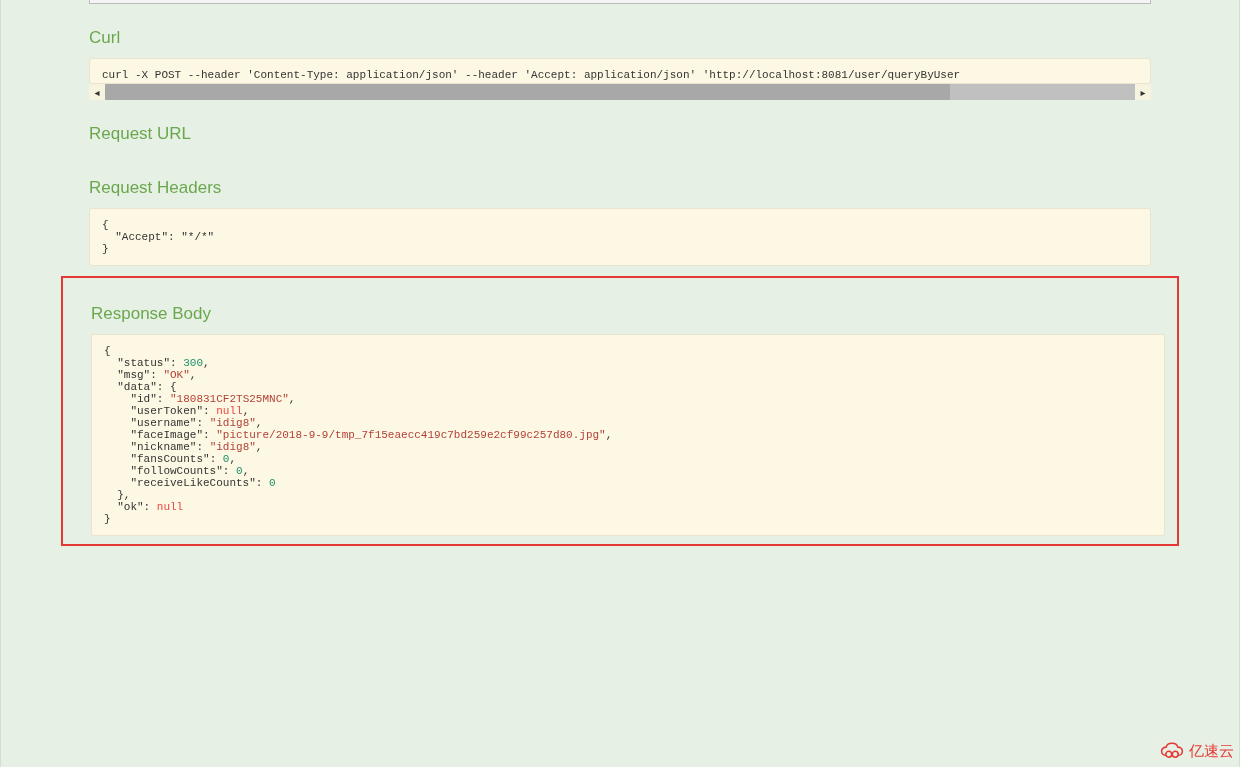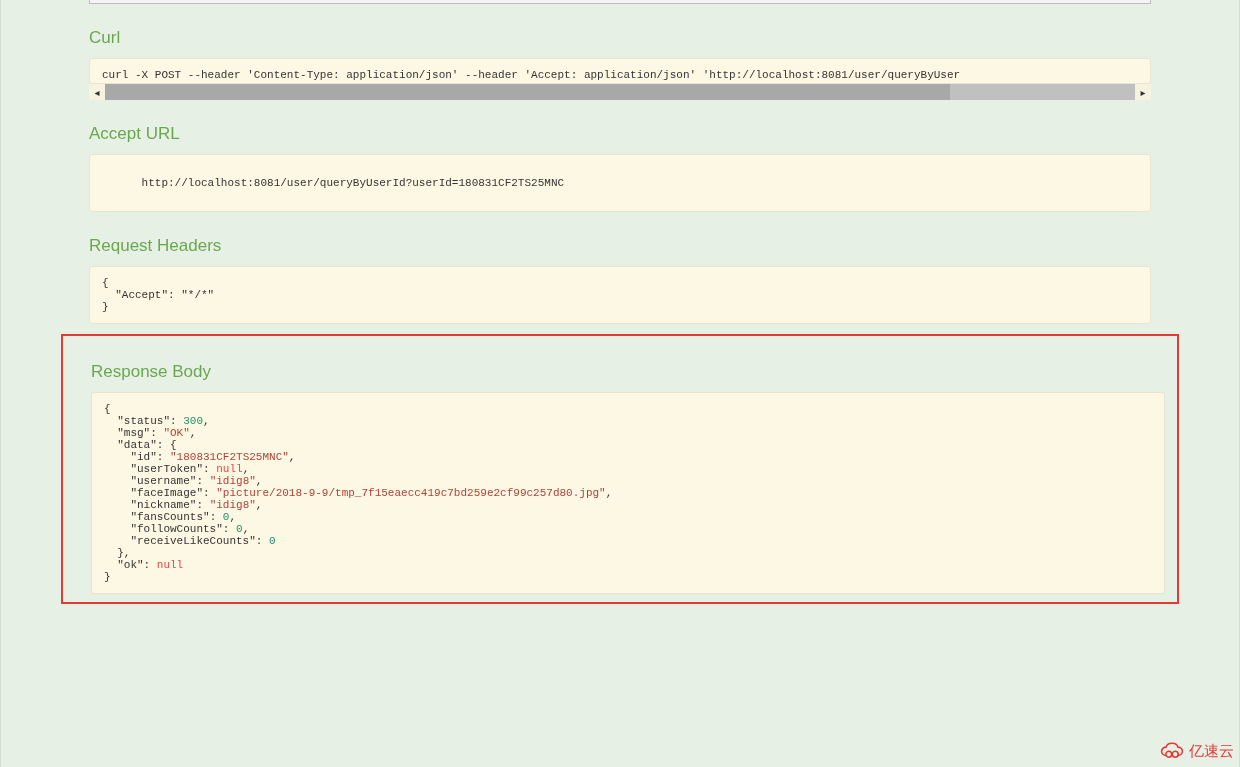--- a/index.html
+++ b/index.html
@@ -121,24 +121,21 @@
     <div class="scroll-track">
       <div class="scroll-arrow">◂</div>
       <div class="scroll-thumb-area">
         <div class="scroll-thumb"></div>
       </div>
       <div class="scroll-arrow">▸</div>
     </div>
   </div>
 
   <div class="section">
-    <h4 class="section-title">Accept URL</h4>
-    <div class="code-block">
-      <span>http://localhost:8081/user/queryByUserId?userId=180831CF2TS25MNC</span>
-    </div>
+    <h4 class="section-title">Request URL</h4>
   </div>
 
   <div class="section">
     <h4 class="section-title">Request Headers</h4>
     <div class="code-block"><span class="json">{
   "Accept": "*/*"
 }</span></div>
   </div>
 
   <div class="highlight-box">

